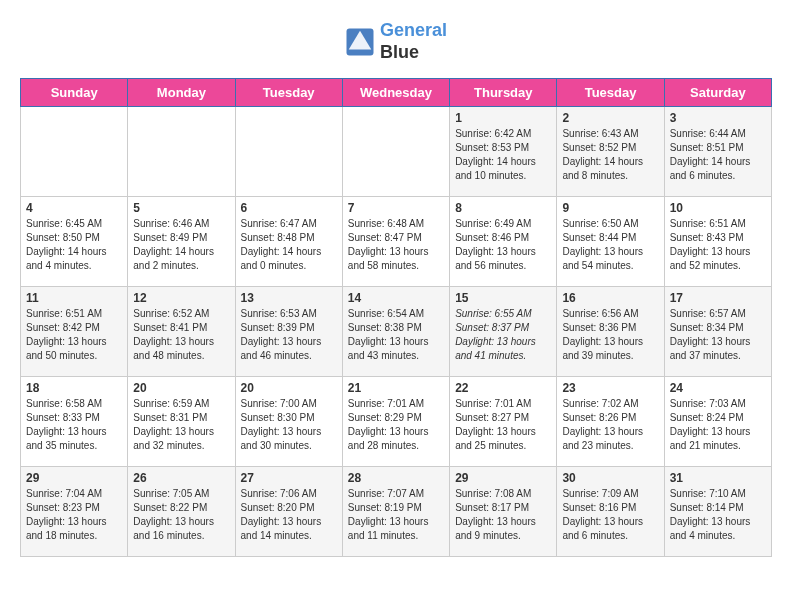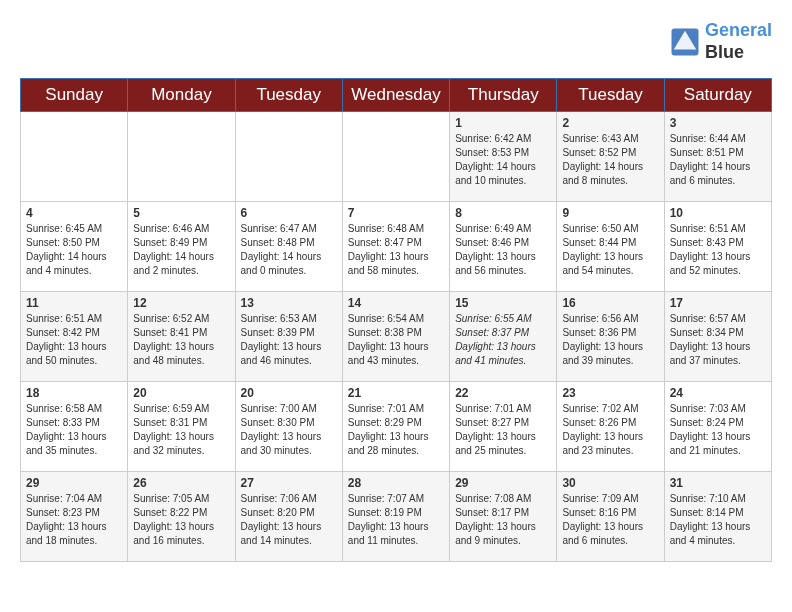--- a/index.html
+++ b/index.html
@@ -5,21 +5,21 @@
     * { box-sizing: border-box; margin: 0; padding: 0; }
     body {
       font-family: Arial, sans-serif;
       background: #fff;
       width: 792px;
       min-height: 612px;
       padding: 20px;
     }
     .header {
       display: flex;
-      justify-content: flex-end;
+      justify-content: center;
       align-items: flex-start;
       margin-bottom: 15px;
     }
     .logo {
       display: flex;
       align-items: center;
     }
     .logo-text {
       font-size: 18px;
       font-weight: bold;
@@ -45,24 +45,24 @@
     .location {
       font-size: 16px;
       color: #555;
     }
     table {
       width: 100%;
       border-collapse: collapse;
       table-layout: fixed;
     }
     thead th {
-      background-color: #7f1d1d;
+      background-color: #ec4899;
       color: #fff;
-      font-size: 17px;
-      font-weight: normal;
+      font-size: 13px;
+      font-weight: bold;
       padding: 6px 4px;
       text-align: center;
       border: 1px solid #3a6fb1;
     }
     tbody td {
       border: 1px solid #ccc;
       vertical-align: top;
       padding: 4px 5px;
       font-size: 10.5px;
       color: #333;

